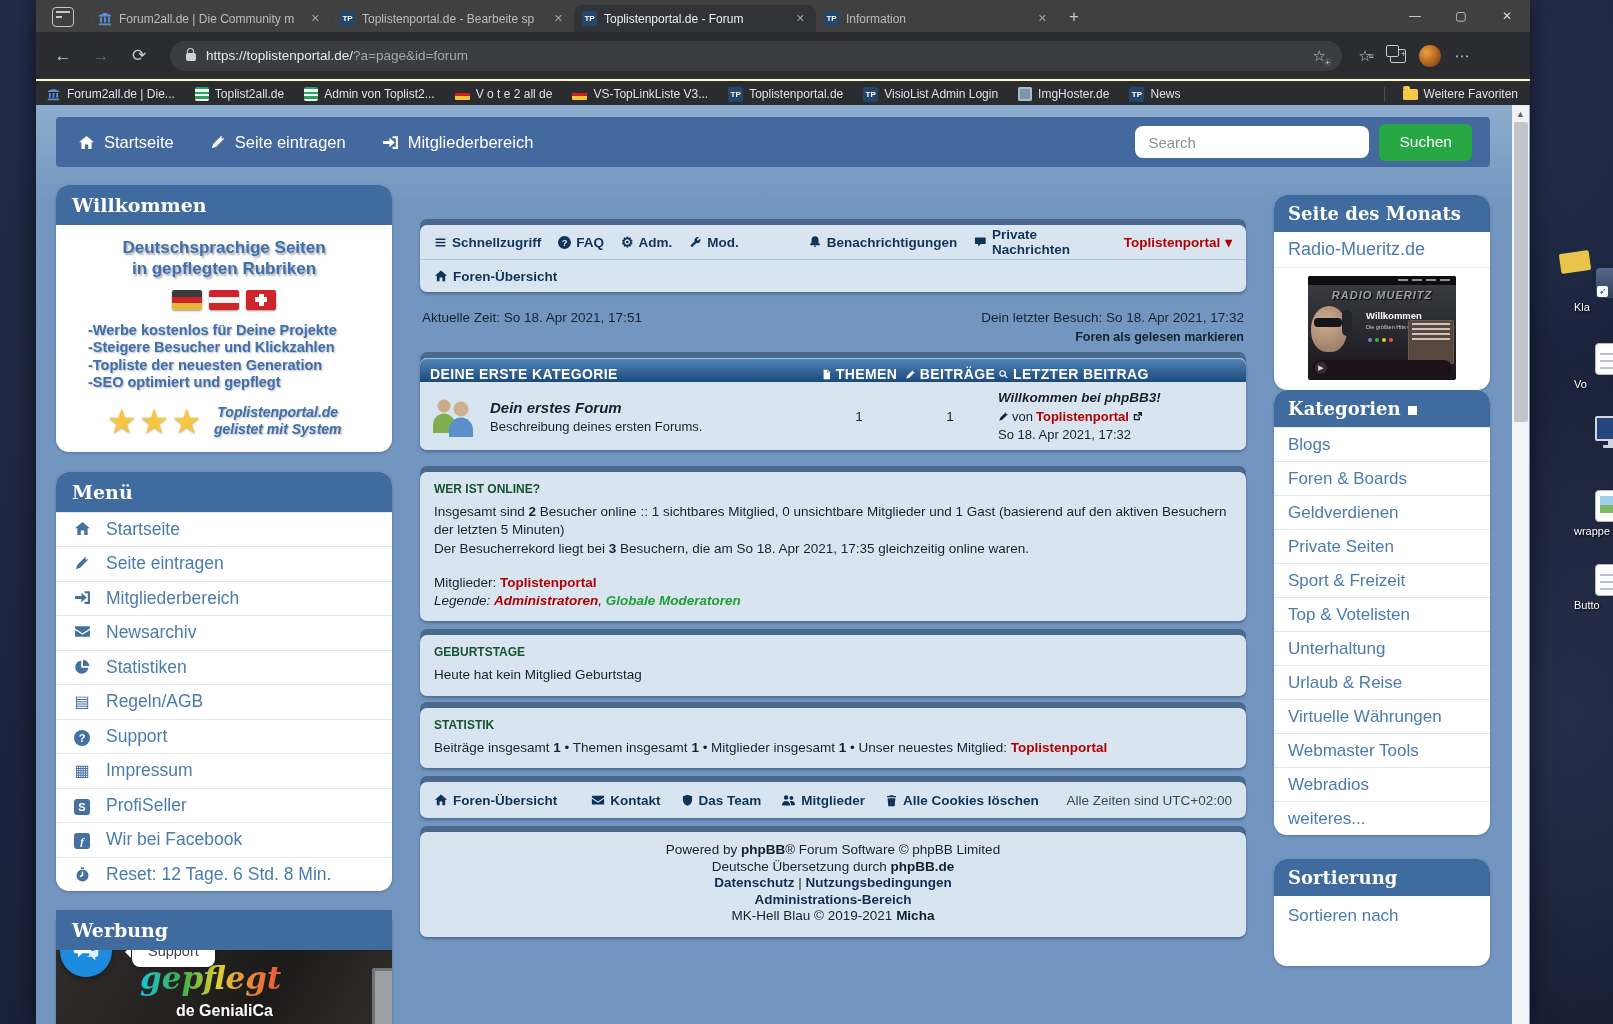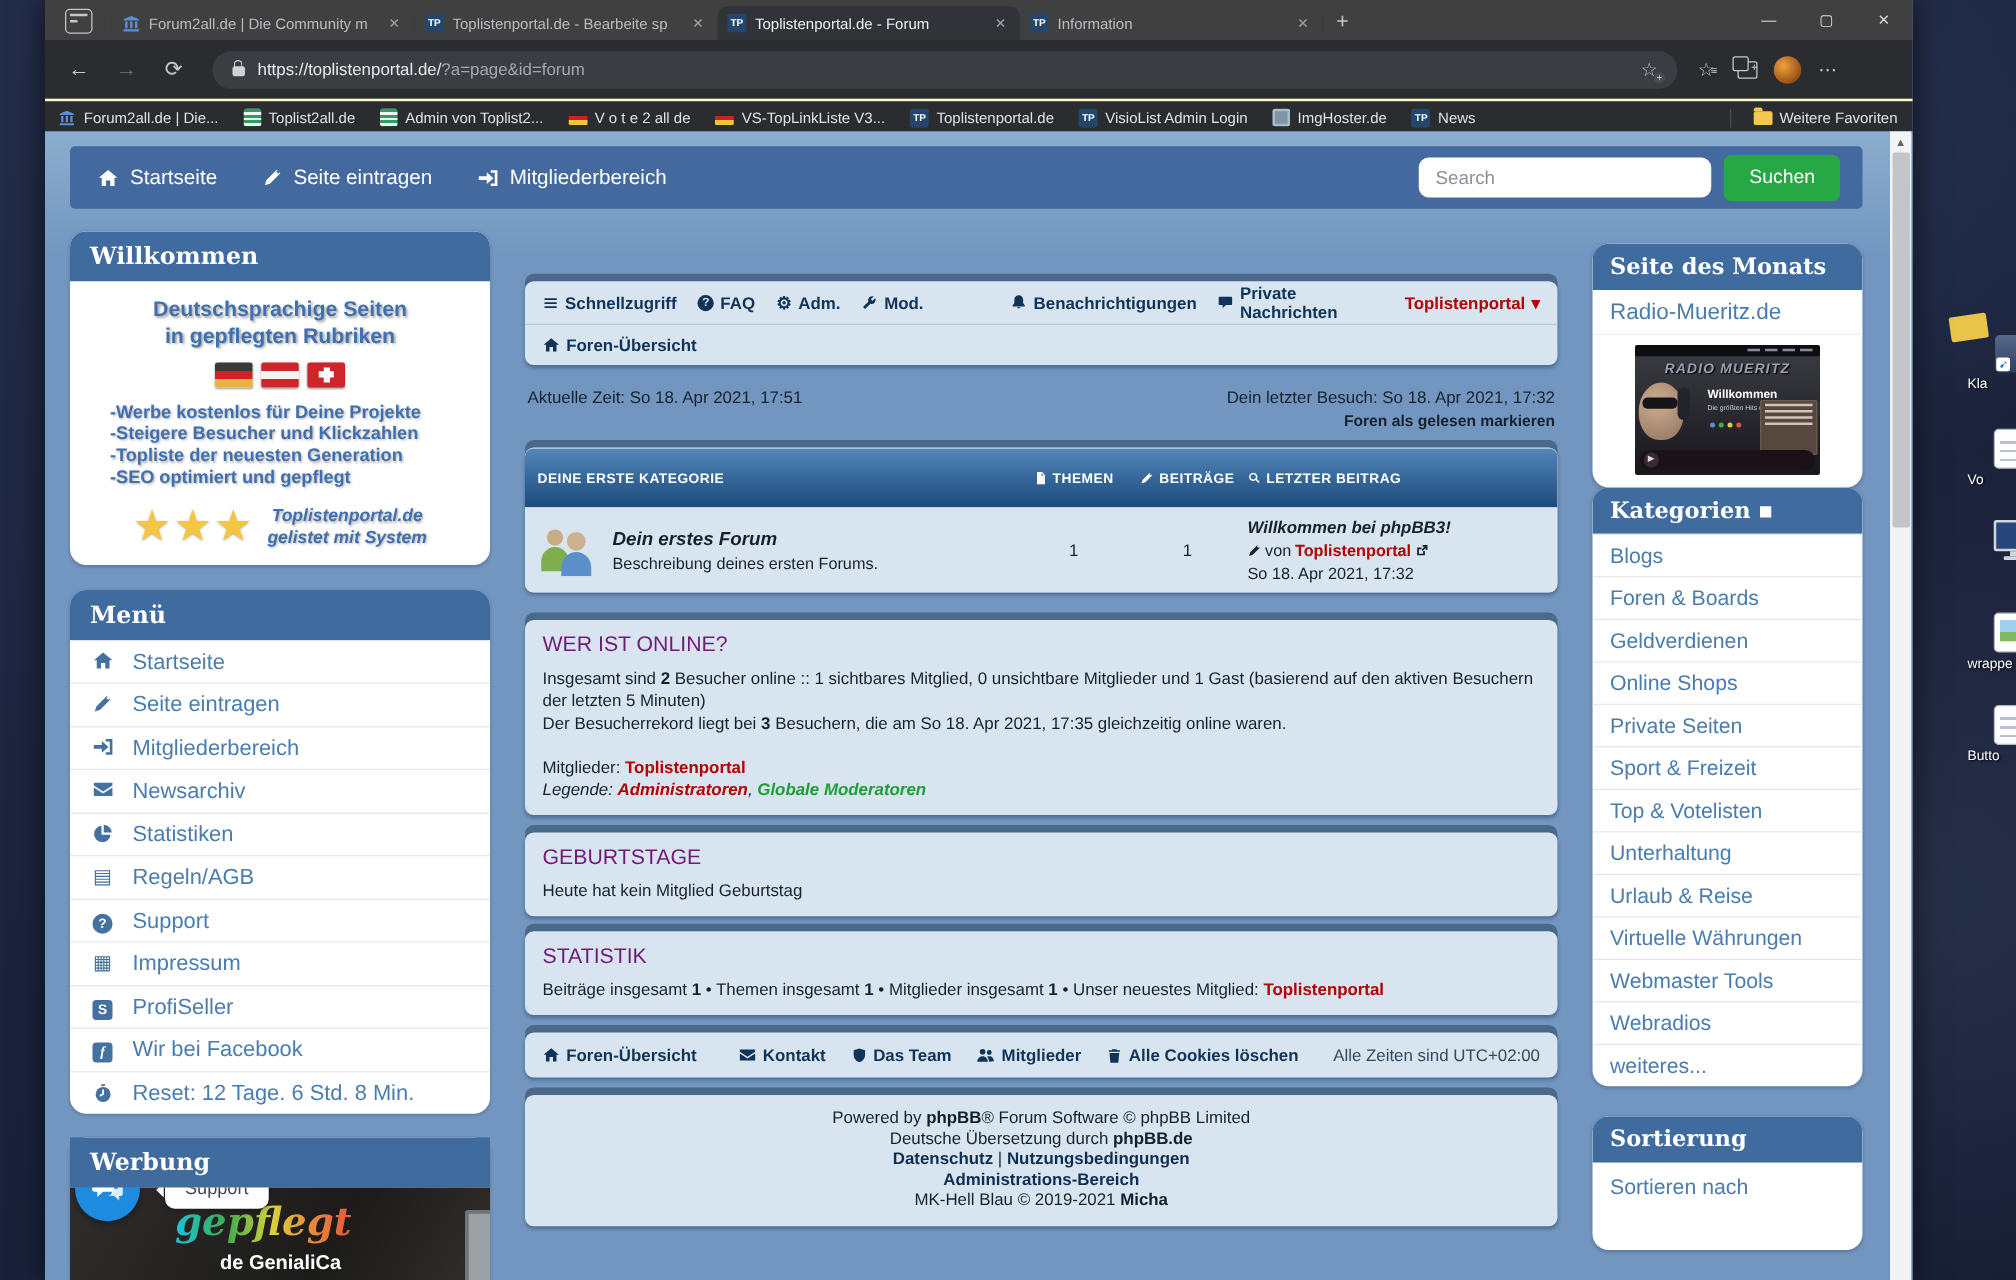--- a/index.html
+++ b/index.html
@@ -134,42 +134,42 @@
   .ql-row{display:flex;align-items:center;height:34px;padding:0 14px;gap:17px;font-size:13.5px;
           font-weight:bold;color:#103358}
   .ql-row.second{border-top:1px solid #b3c8dc;height:32px}
   .qitem{display:flex;align-items:center;gap:5px}
   .qcircle{display:inline-flex;width:13px;height:13px;border-radius:50%;background:#103358;color:#d8e5f1;
            font-size:9.5px;align-items:center;justify-content:center;font-weight:bold}
   .ql-user{margin-left:auto;color:#b30000}
   .timeline{display:flex;justify-content:space-between;margin:18px 2px 0;font-size:13.5px;color:#15222e}
   .markread{text-align:right;font-weight:bold;font-size:12.5px;color:#15222e;margin:5px 2px 0}
   .catpanel{margin-top:14px;overflow:hidden}
-  .cathdr{height:23px;border-radius:7px 7px 0 0;display:flex;align-items:center;padding:12px 10px;
+  .cathdr{height:23px;border-radius:7px 7px 0 0;display:flex;align-items:flex-end;padding:0 10px;
      background:linear-gradient(#5285b8,#1c4a7c);border-top:1px solid #9fc0dd;color:#fff;
-     font-size:11px;font-weight:bold;letter-spacing:.4px}
+     font-size:14px;font-weight:bold;letter-spacing:.4px}
   .cathdr .cname{flex:1}
   .ccol{display:flex;align-items:center;gap:4px}
   .ccol.w1{width:86px;justify-content:center}
   .ccol.w2{width:96px;justify-content:center}
   .ccol.w3{width:238px}
   .frow{display:flex;align-items:center;padding:8px 10px;background:#d8e5f1}
   .ficon{width:46px;height:42px;flex:none;margin-right:14px}
   .fmain{flex:1}
   .fname{font-size:15px;font-weight:bold;font-style:italic;color:#15222e}
   .fdesc{font-size:13px;color:#15222e;margin-top:3px}
   .fnum{width:86px;text-align:center;font-size:13.5px;color:#15222e}
   .fnum.n2{width:96px}
   .flast{width:238px;font-size:13px;color:#15222e}
   .flast .lt{font-weight:bold;font-style:italic;font-size:13.5px}
   .flast .lby{margin-top:4px;display:flex;align-items:center;gap:3px}
   .flast .lu{color:#b30000;font-weight:bold}
   .flast .ld{margin-top:3px}
   .secpanel{margin-top:22px;padding:9px 14px 11px;font-size:13.5px;color:#15222e;line-height:1.35}
-  .sectitle{font-weight:normal;font-size:17px;margin-bottom:6px;color:#701a75}
+  .sectitle{font-weight:bold;font-size:12px;margin-bottom:6px;color:#14532d}
   .red-b{color:#b30000;font-weight:bold}
   .green-b{color:#1f9e35;font-weight:bold}
   .footnav{margin-top:14px;height:36px;display:flex;align-items:center;gap:20px;padding:0 14px;
      font-size:13.5px;font-weight:bold;color:#103358}
   .footnav .fitem{display:flex;align-items:center;gap:5px}
   .footnav .tz{margin-left:auto;font-weight:normal;color:#34495e}
   .credits{margin-top:14px;padding:10px 0 12px;text-align:center;font-size:13.5px;color:#15222e;line-height:16.5px}
   .credits b{color:#10202e}
   .credits .lk{font-weight:bold;color:#0f2e52}
 
@@ -776,23 +776,20 @@
         <div class="catrow">
             <span>Blogs</span>
           </div>
         <div class="catrow">
             <span>Foren &amp; Boards</span>
           </div>
         <div class="catrow">
             <span>Geldverdienen</span>
           </div>
         <div class="catrow">
-            <span>Online Shops</span>
-          </div>
-        <div class="catrow">
             <span>Private Seiten</span>
           </div>
         <div class="catrow">
             <span>Sport &amp; Freizeit</span>
           </div>
         <div class="catrow">
             <span>Top &amp; Votelisten</span>
           </div>
         <div class="catrow">
             <span>Unterhaltung</span>

